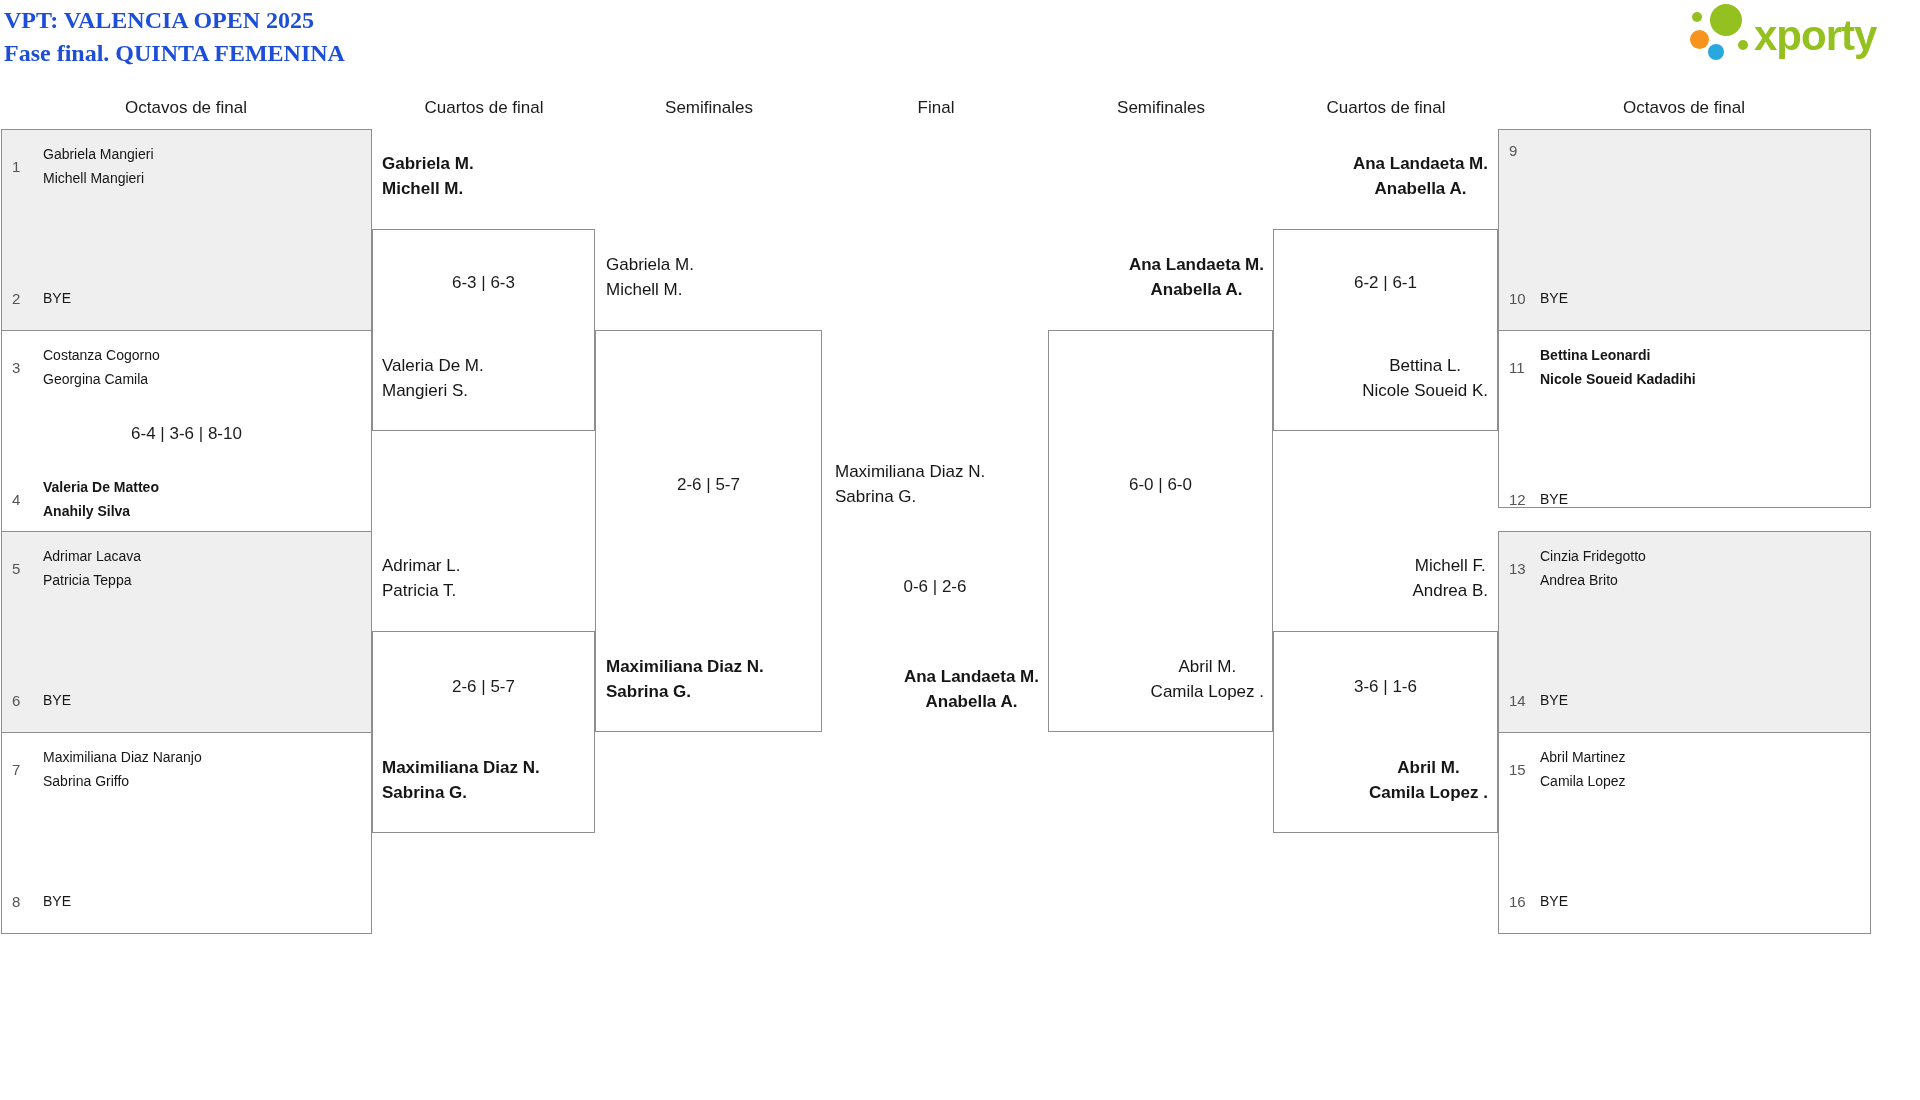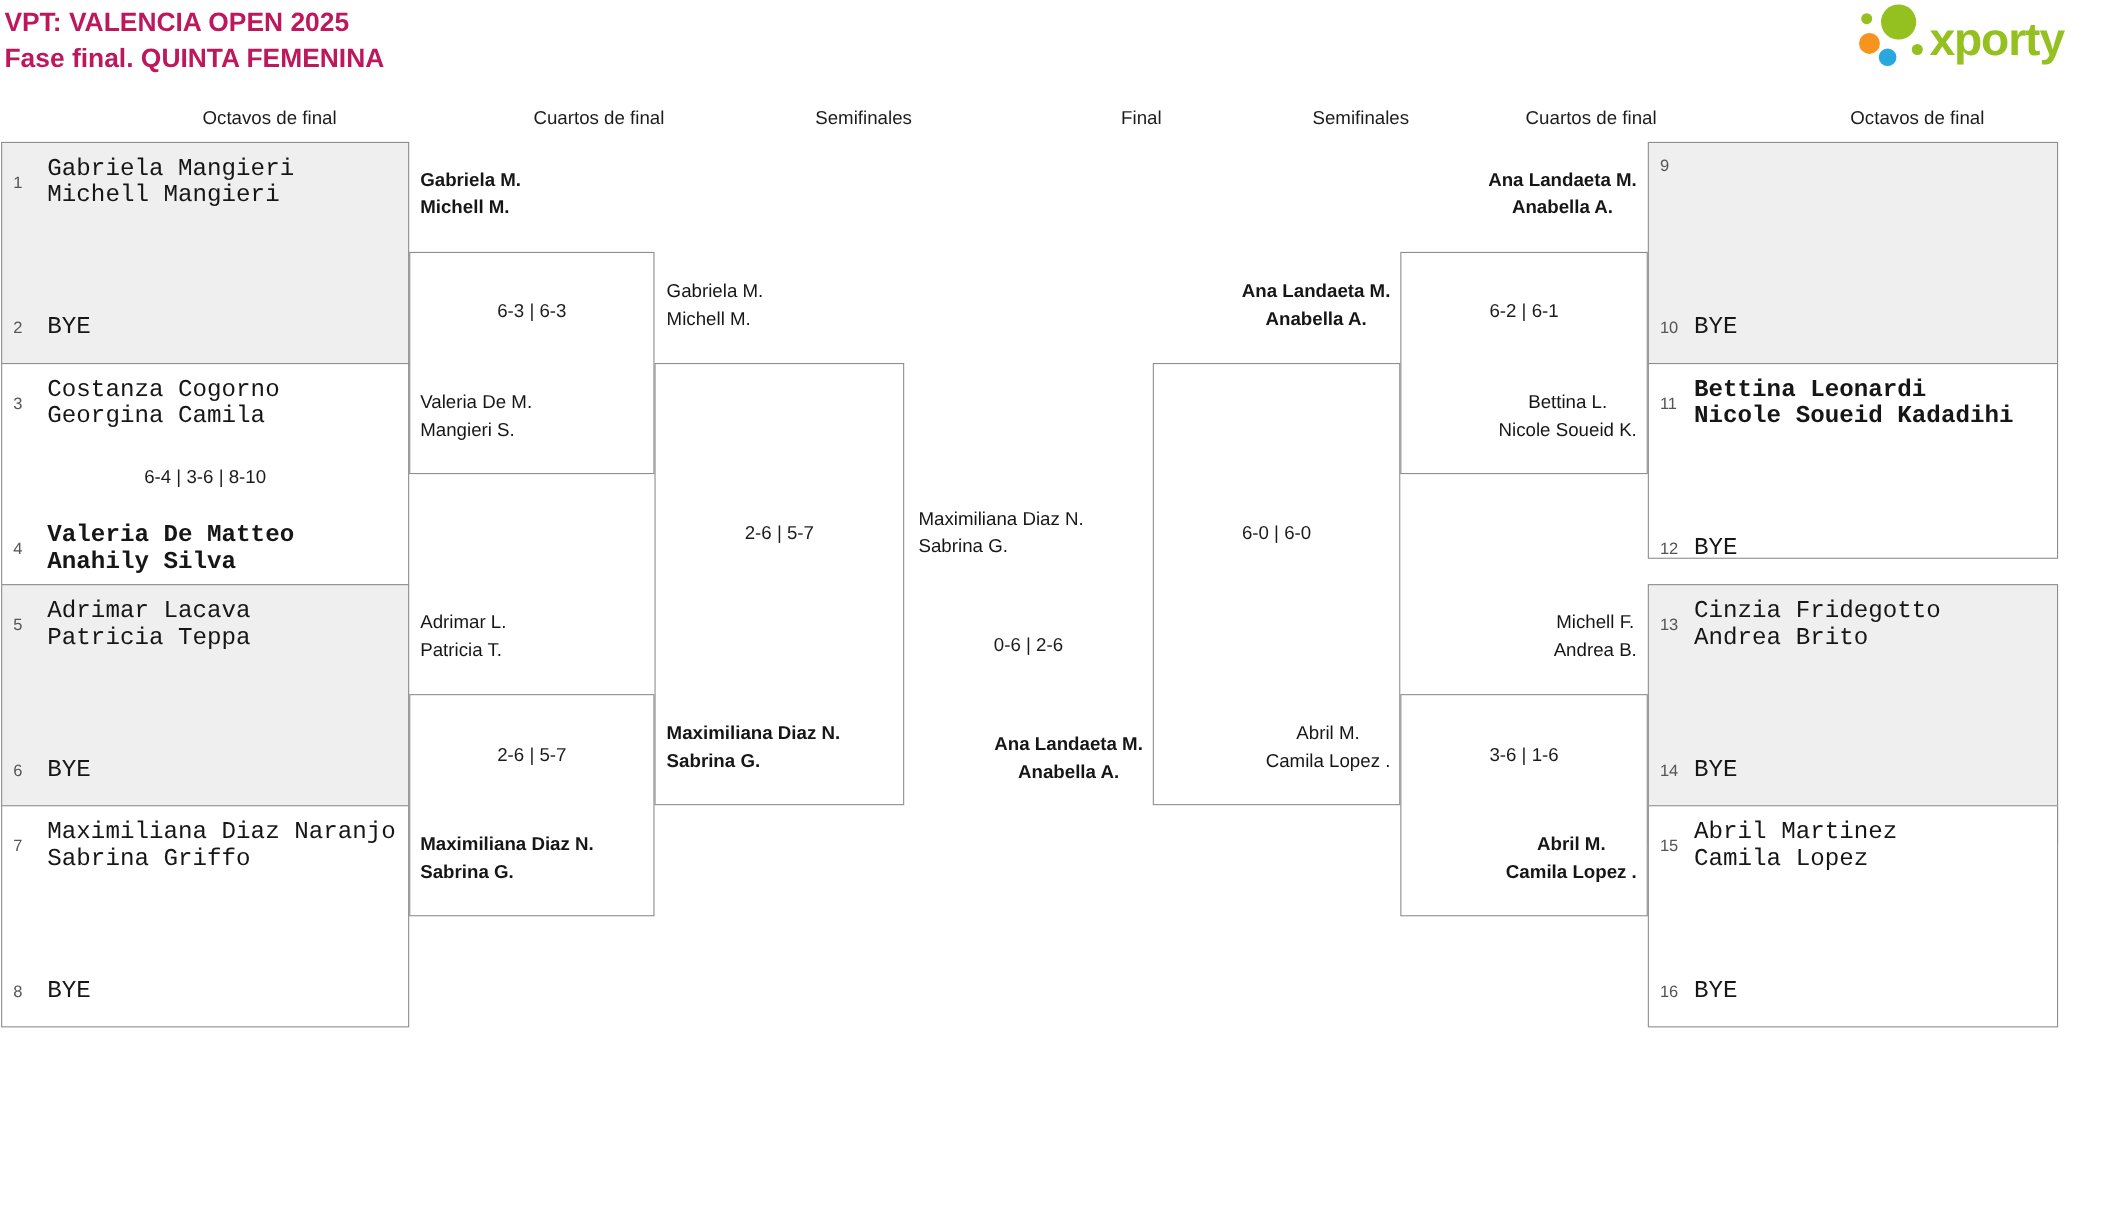--- a/index.html
+++ b/index.html
@@ -1,39 +1,39 @@
 <!DOCTYPE html>
 <html><head>
 <meta charset="utf-8">
 <style>
   * { margin:0; padding:0; box-sizing:border-box; }
   html,body { background:#ffffff; }
   body { font-family:"Liberation Sans","DejaVu Sans",sans-serif; color:#161616; }
   .canvas { position:relative; width:1920px; height:1100px; background:#ffffff; overflow:hidden; }
 
-  .title { position:absolute; left:4px; top:4px; font-size:24px; font-weight:700; line-height:33px; color:#be185d; }
+  .title { position:absolute; left:4px; top:4px; font-size:24px; font-weight:700; line-height:33px; color:#1d4ed8;font-family:Liberation Serif, serif; }
 
   .logo { position:absolute; left:1686px; top:4px; width:230px; height:64px; cursor:pointer; }
   .dot { position:absolute; border-radius:50%; }
   .dg1 { left:6px;  top:8px;  width:10px; height:10px; background:#94c11f; }
   .dg2 { left:24px; top:0px;  width:32px; height:32px; background:#94c11f; }
   .do  { left:4px;  top:26px; width:19px; height:19px; background:#f7941e; }
   .db  { left:22px; top:40px; width:16px; height:16px; background:#29a8e0; }
   .dg3 { left:52px; top:36px; width:10px; height:10px; background:#94c11f; }
   .logo-text { position:absolute; left:68px; top:8px; font-size:42px; font-weight:700; letter-spacing:-1px; color:#94c11f; }
 
-  .round-header { position:absolute; top:98px; width:240px; text-align:right; font-size:17px; color:#1c1c1c; }
+  .round-header { position:absolute; top:98px; width:240px; text-align:center; font-size:17px; color:#1c1c1c; }
 
   .box  { position:absolute; border:1px solid #8e8e8e; background:#ffffff; }
   .box.shaded { background:#efefef; }
   .rect { position:absolute; border:1px solid #8e8e8e; background:transparent; }
 
   .slot { position:absolute; left:10px; display:flex; gap:9px; align-items:center; }
   .seed { min-width:22px; font-size:15px; color:#555555; }
-  .names { font-size:22px; line-height:24px; white-space:nowrap;font-family:Liberation Mono, monospace; }
+  .names { font-size:14px; line-height:24px; white-space:nowrap; }
   .bold { font-weight:700; }
 
   .score { position:absolute; font-size:17px; line-height:24px; text-align:center; color:#1c1c1c; }
   .pair  { position:absolute; font-size:17px; line-height:25px; white-space:nowrap; }
   .pair.r { text-align:center; }
 </style>
 </head>
 <body>
 
 <div class="canvas">

